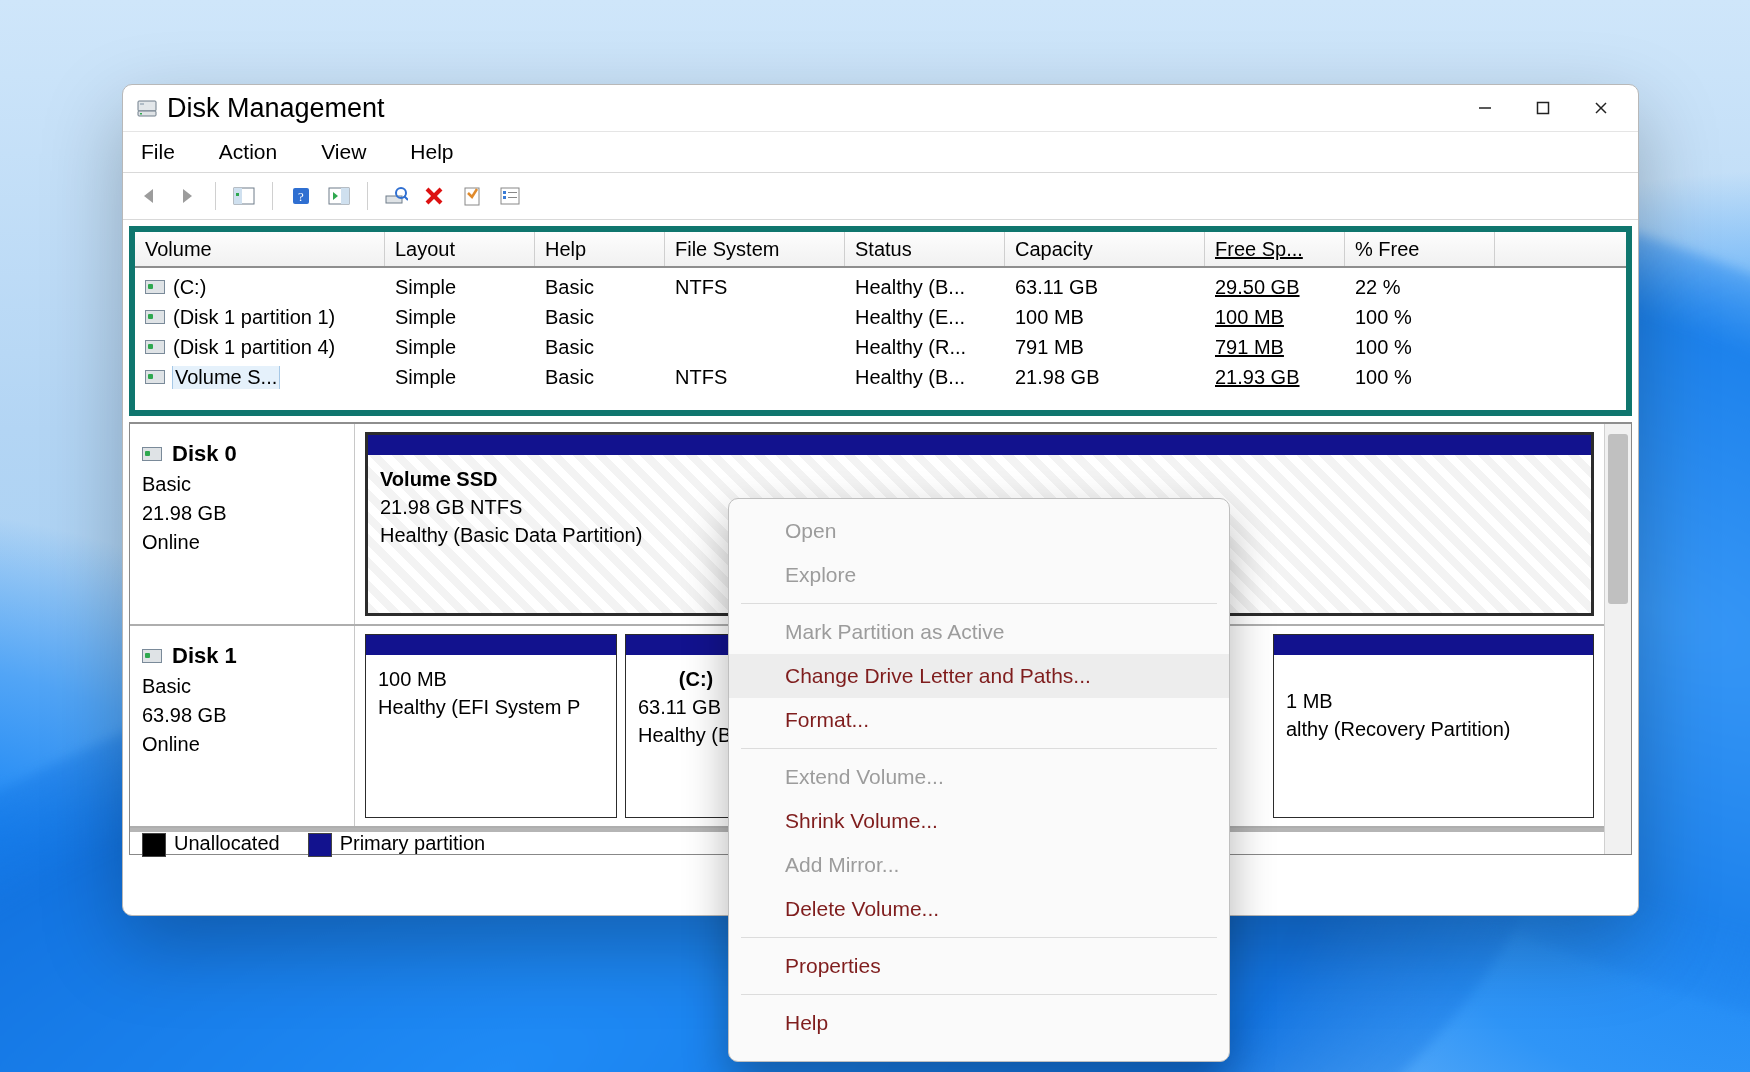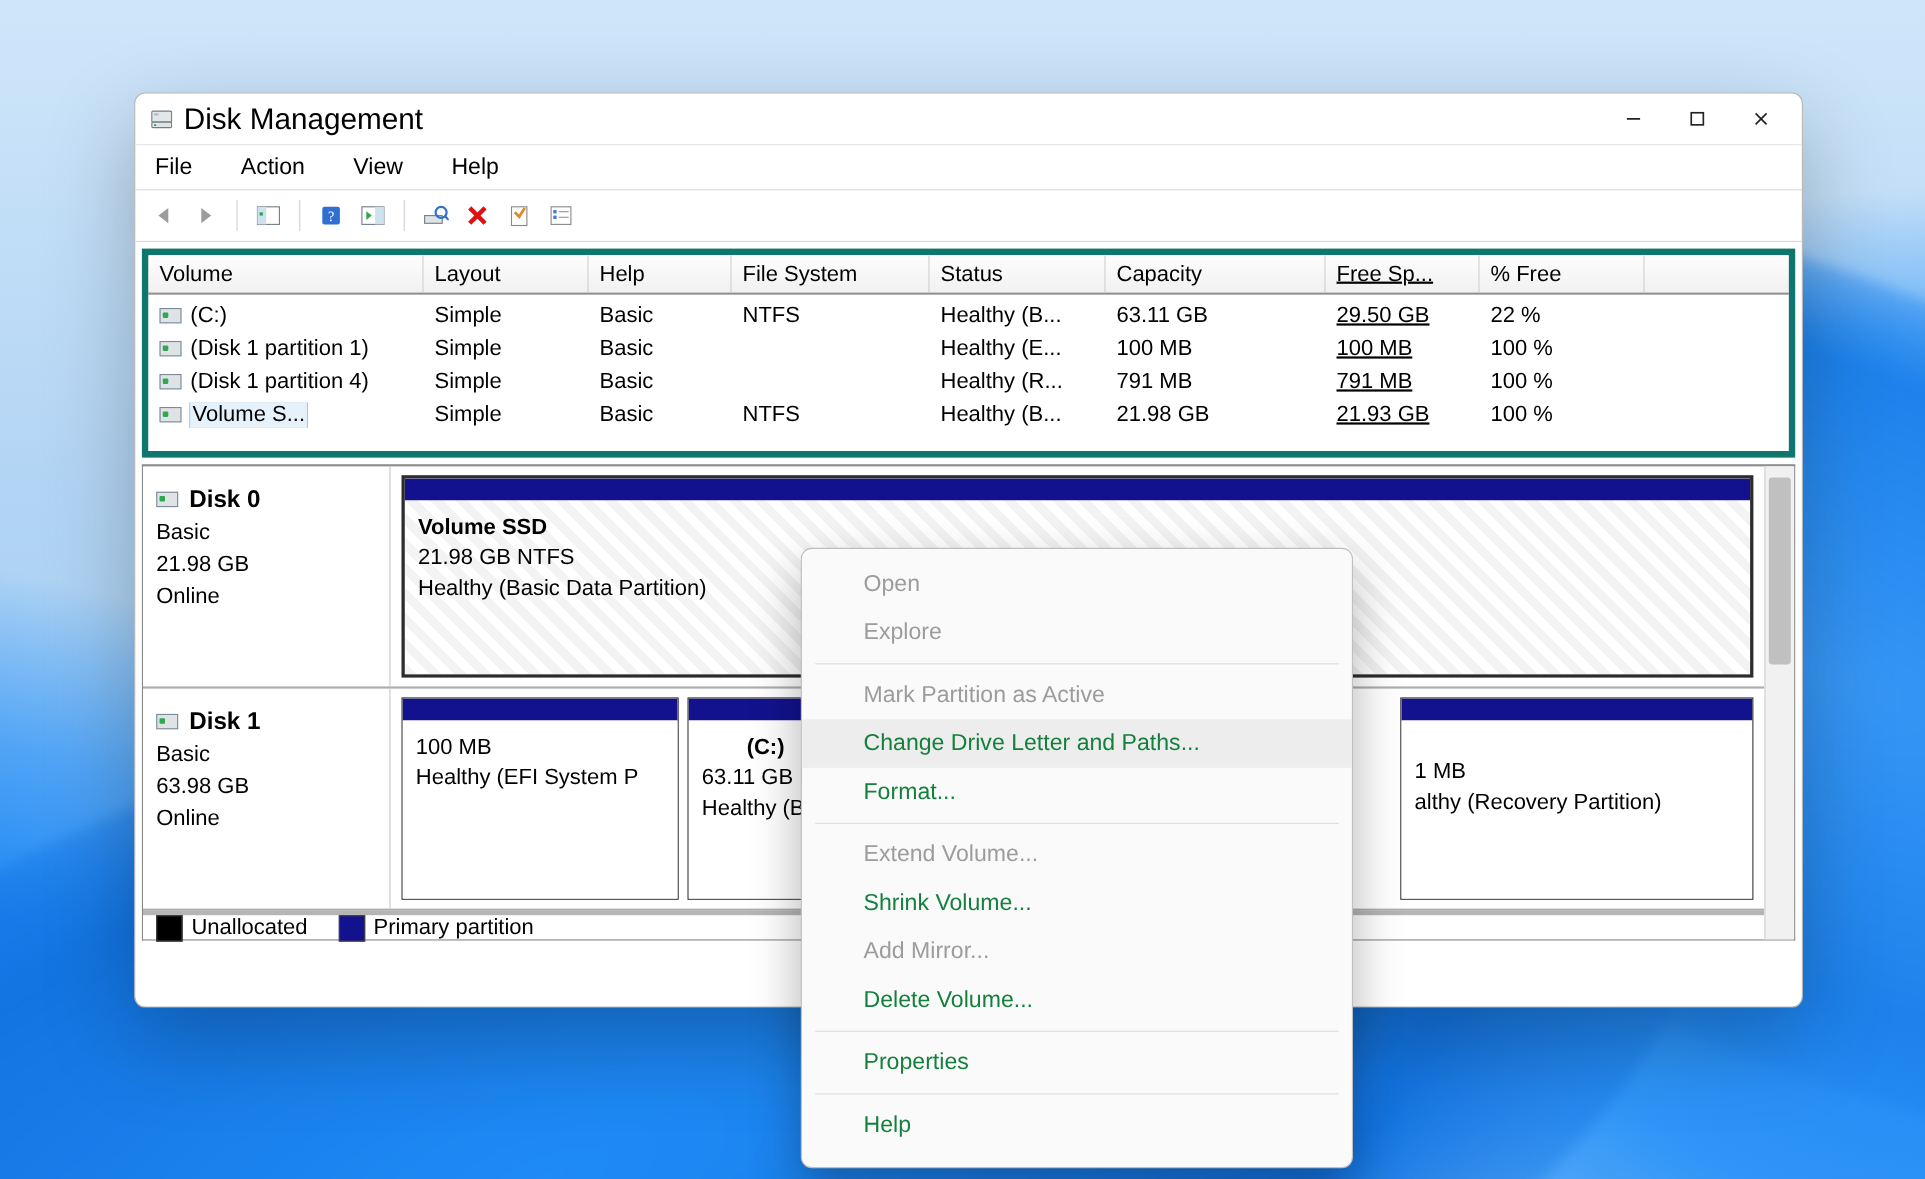--- a/index.html
+++ b/index.html
@@ -223,21 +223,21 @@
     background:#fafafa;
     border:1px solid #bfbfbf;
     border-radius:10px;
     box-shadow:0 20px 45px rgba(0,0,0,0.3);
     padding:10px 0 16px 0;
     font-size:21px;
     z-index:50;
   }
   .cm-item{
     padding:10px 26px 10px 56px;
-    color:#15803d;
+    color:#7f1d1d;
     white-space:nowrap;
   }
   .cm-item.disabled{ color:#9c9c9c; }
   .cm-item.hover{ background:#ededed; }
   .cm-sep{ height:1px; background:#dcdcdc; margin:6px 12px; }
 </style>
 </head>
 <body>
 
 <div class="wallpaper"></div>

